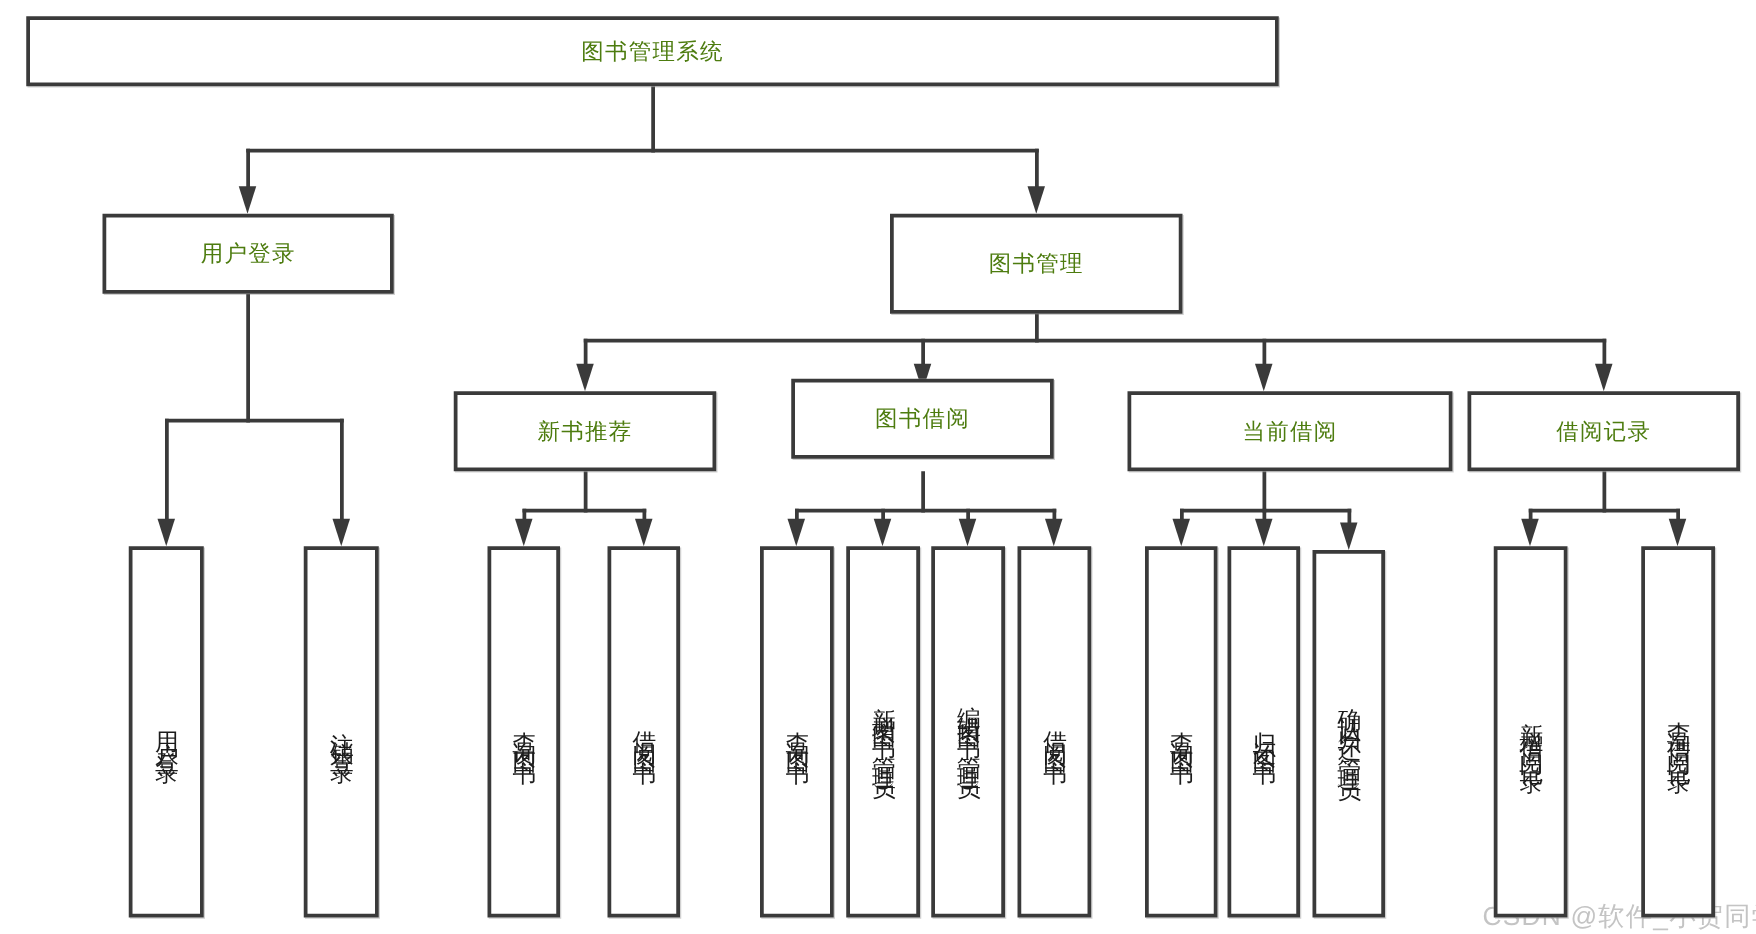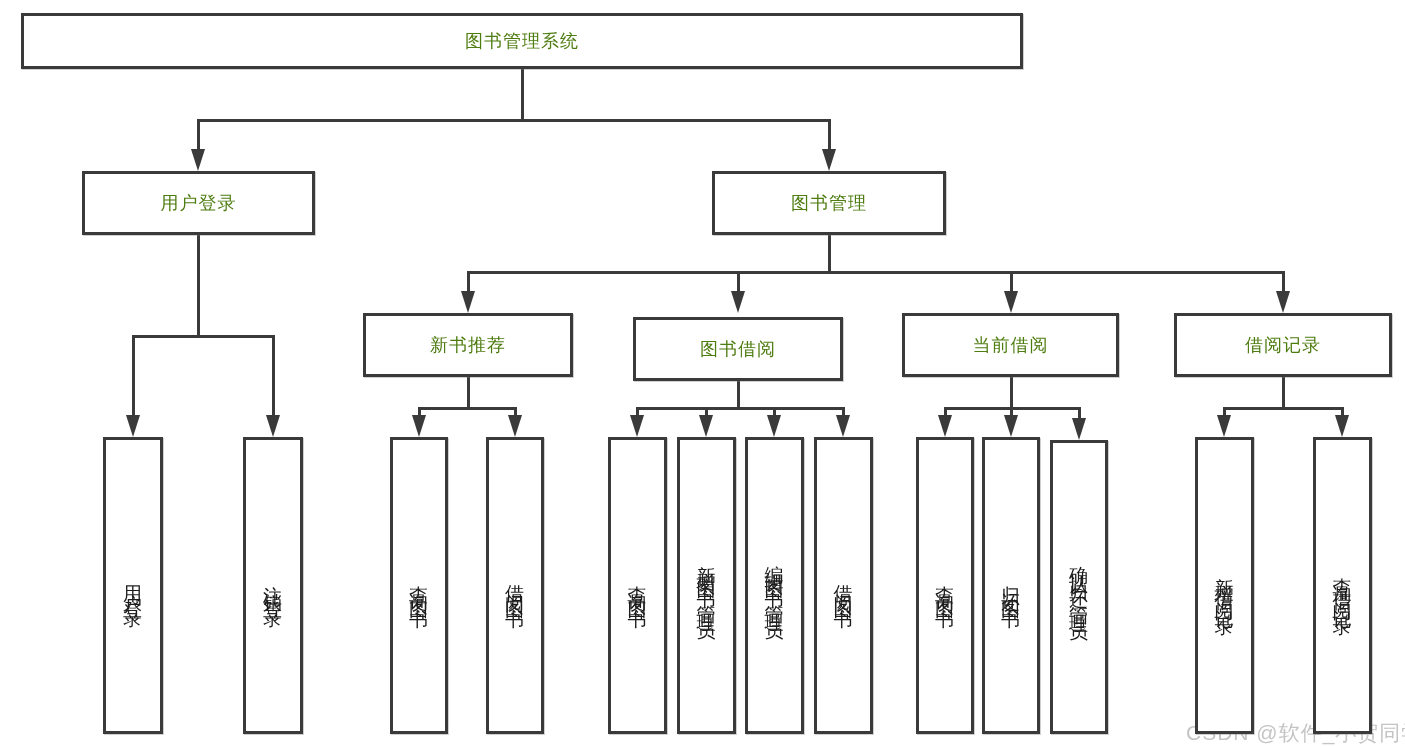--- a/index.html
+++ b/index.html
@@ -118,30 +118,30 @@
     <div class="edge" style="left: 1222.5px; top: 407px; width: 3px; height: 16px;"></div>
     <div class="arrow" style="left: 1217px; top: 415px;"></div>
     <div class="edge" style="left: 1340.5px; top: 407px; width: 3px; height: 16px;"></div>
     <div class="arrow" style="left: 1335px; top: 415px;"></div>
     <div class="node" style="left: 21px; top: 13px; width: 1002px; height: 56px;">
       <span class="label-h">图书管理系统</span>
     </div>
     <div class="node" style="left: 82px; top: 171px; width: 233px; height: 64px;">
       <span class="label-h">用户登录</span>
     </div>
-    <div class="node" style="left: 712px; top: 171px; width: 234px; height: 64px;">
+    <div class="node" style="left: 712px; top: 171px; width: 234px; height: 80px;">
       <span class="label-h">图书管理</span>
     </div>
     <div class="node" style="left: 363px; top: 313px; width: 210px; height: 64px; font-family: Liberation Serif, serif;">
       <span class="label-h">新书推荐</span>
     </div>
-    <div class="node" style="left: 633px; top: 317px; width: 210px; height: 64px; justify-content: center;">
+    <div class="node" style="left: 633px; top: 303px; width: 210px; height: 64px; justify-content: center;">
       <span class="label-h">图书借阅</span>
     </div>
-    <div class="node" style="left: 902px; top: 313px; width: 217px; height: 64px;">
+    <div class="node" style="left: 902px; top: 313px; width: 260px; height: 64px;">
       <span class="label-h">当前借阅</span>
     </div>
     <div class="node" style="left: 1174px; top: 313px; width: 218px; height: 64px;">
       <span class="label-h">借阅记录</span>
     </div>
     <div class="node" style="left: 103px; top: 437px; width: 60px; height: 297px;">
       <span class="label-v">用户登录</span>
     </div>
     <div class="node" style="left: 243px; top: 437px; width: 60px; height: 297px;">
       <span class="label-v">注销登录</span>

